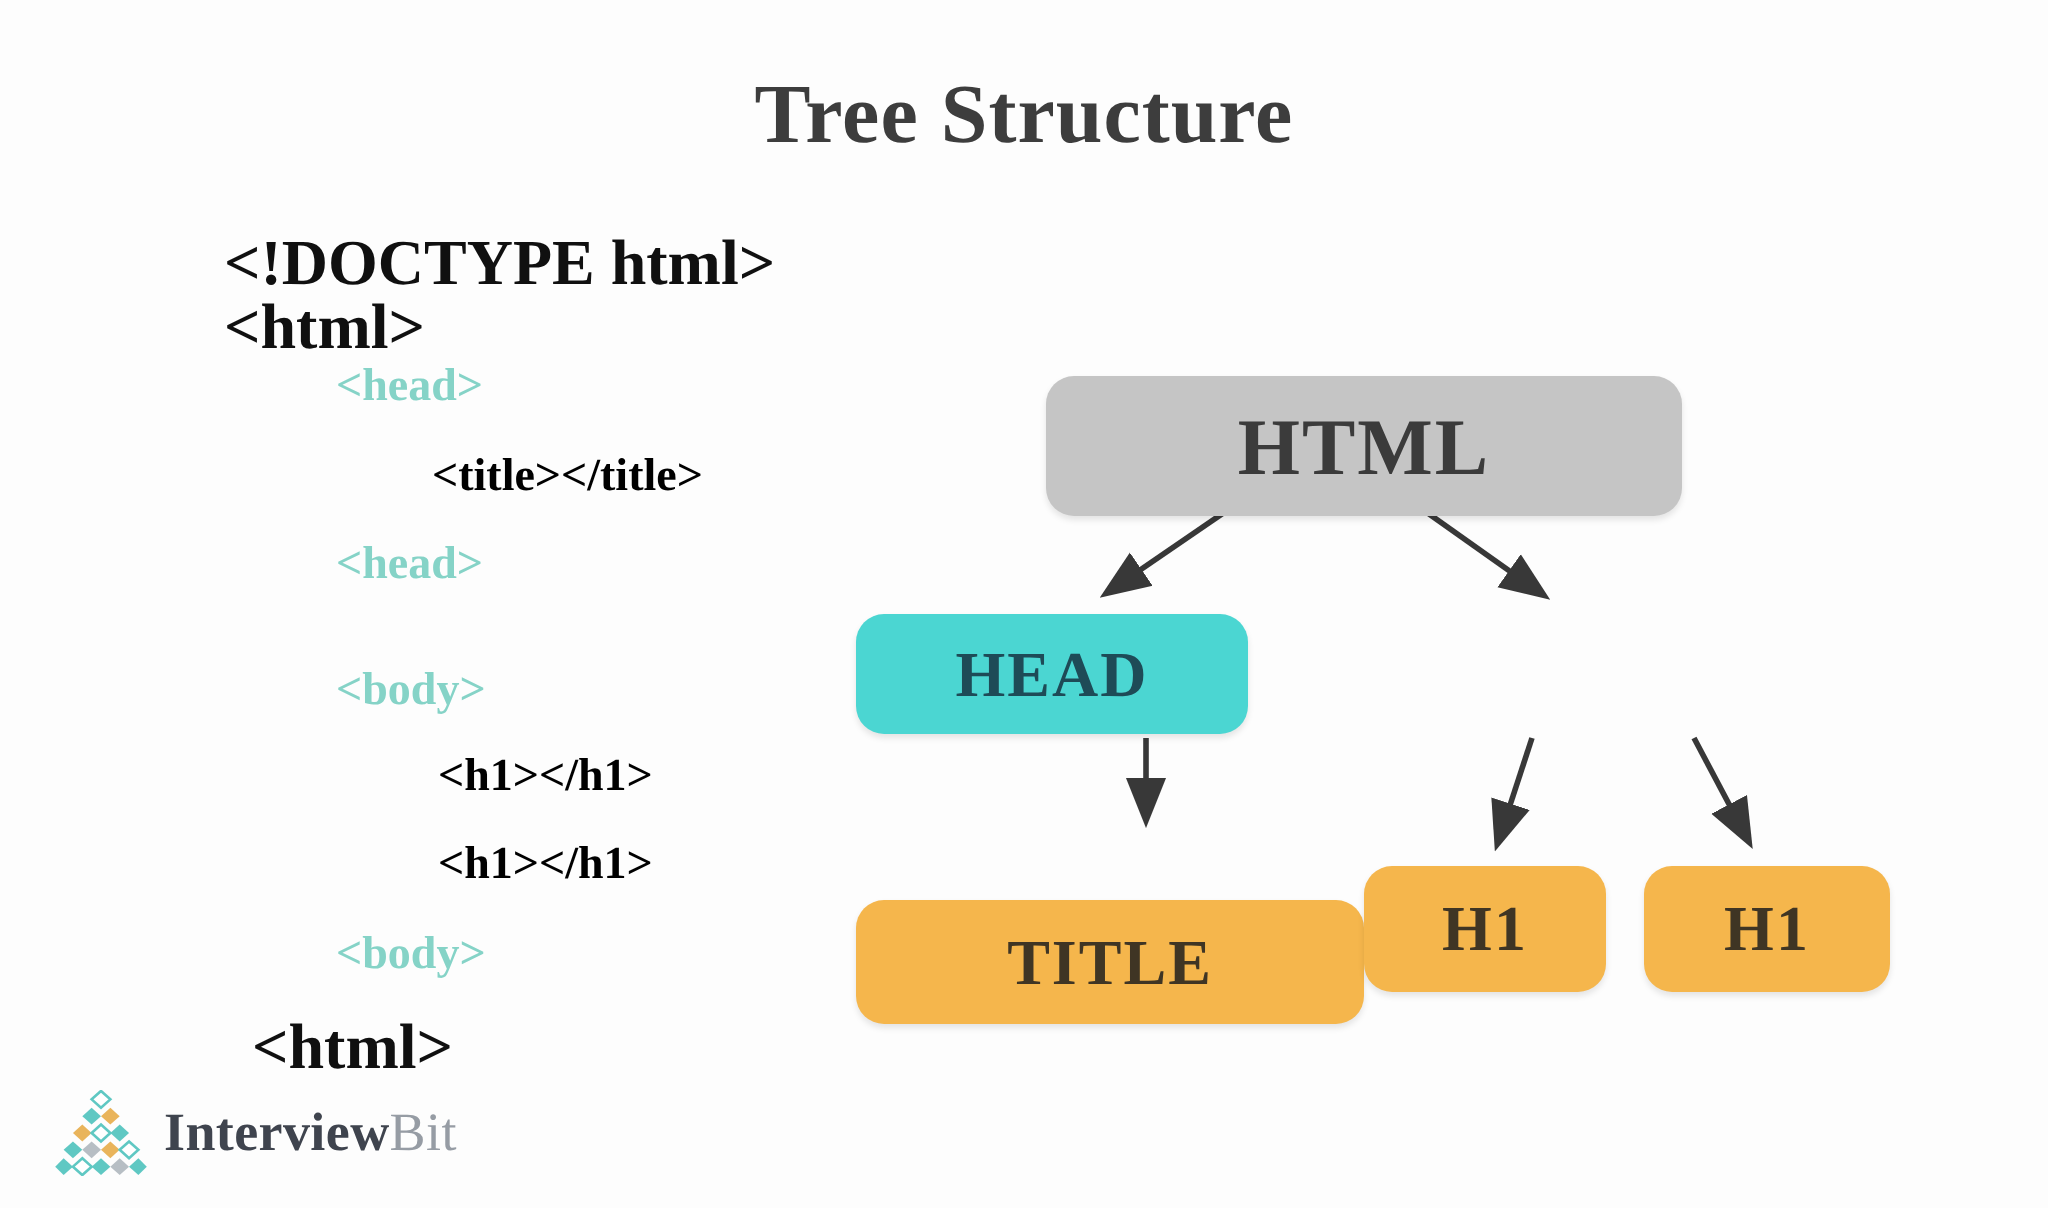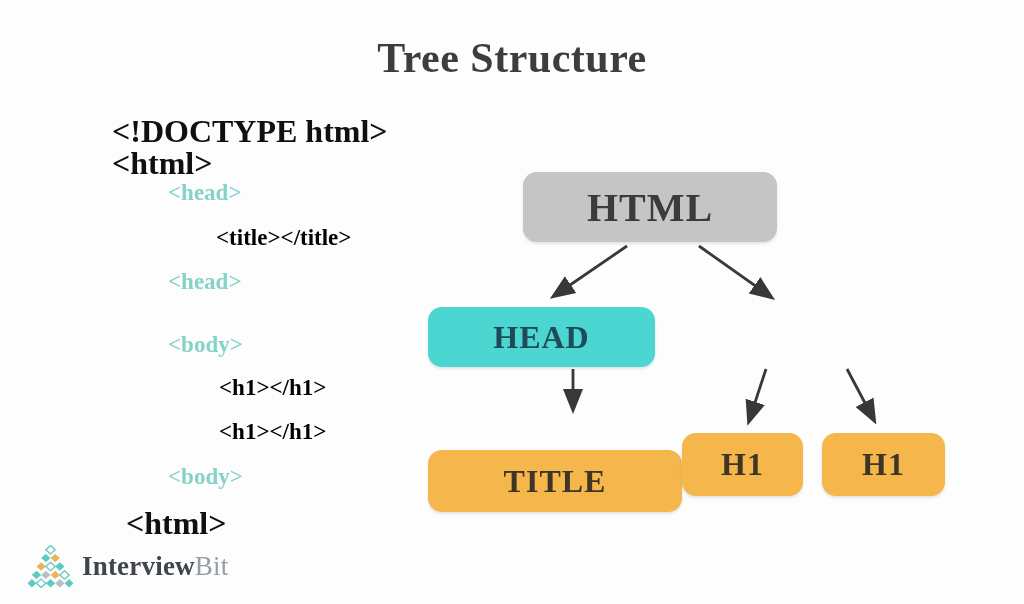--- a/index.html
+++ b/index.html
@@ -39,22 +39,22 @@
     align-items:center;
     justify-content:center;
     border-radius:14px;
     font-weight:700;
     letter-spacing:1px;
     box-shadow:0 2px 3px rgba(0,0,0,0.10);
   }
   .node-gray{background:#c5c5c5;color:#3b3b3b;}
   .node-teal{background:#4bd6d2;color:#1e4b57;}
   .node-orange{background:#f5b64c;color:#3f3524;}
-  .n-html {left:523px;top:172px;width:254px;height:70px;font-size:40px;}
-  .n-head {left:428px;top:307px;width:227px;height:60px;font-size:32px;}
+  .n-html {left:523px;top:188px;width:318px;height:70px;font-size:40px;}
+  .n-head {left:428px;top:307px;width:196px;height:60px;font-size:32px;}
   .n-body {left:671px;top:307px;width:226px;height:60px;font-size:32px;}
   .n-title{left:428px;top:450px;width:254px;height:62px;font-size:32px;}
   .n-h1a  {left:682px;top:433px;width:121px;height:63px;font-size:32px;}
   .n-h1b  {left:822px;top:433px;width:123px;height:63px;font-size:32px;}
   
   .edges{
     position:absolute;left:0;top:0;
     width:1024px;height:604px;
     pointer-events:none;
   }

